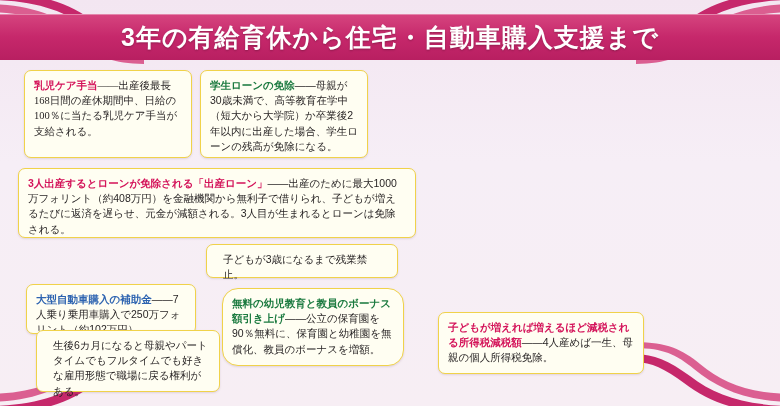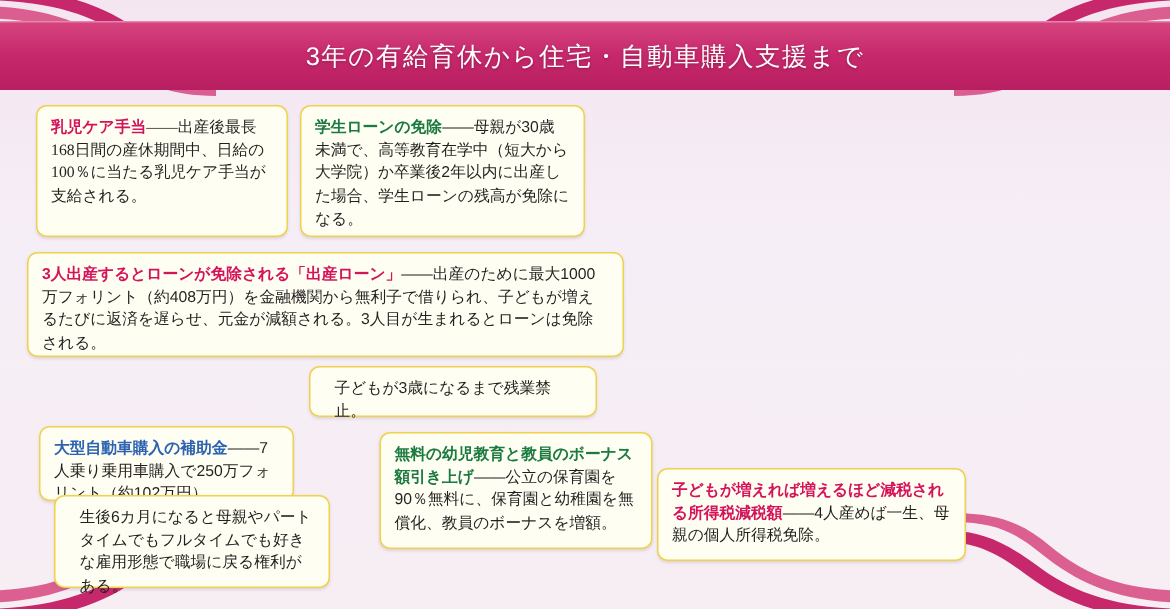--- a/index.html
+++ b/index.html
@@ -35,22 +35,22 @@
     width: 780px;
     height: 46px;
     background: linear-gradient(180deg, #d6457f 0%, #c6286b 50%, #b81f61 100%);
     display: flex;
     align-items: center;
     justify-content: center;
     box-shadow: 0 1px 0 rgba(255,255,255,0.35) inset;
   }
   #header-title {
     color: #ffffff;
-    font-size: 17px;
-    font-weight: normal;
+    font-size: 25px;
+    font-weight: bold;
     letter-spacing: 1px;
     text-shadow: 0 1px 2px rgba(0,0,0,0.25);
     white-space: nowrap;
   }
   
   .card {
     position: absolute;
     background: #fffef2;
     border: 1px solid #f0d24a;
     border-radius: 7px;
@@ -104,39 +104,39 @@
   </div>
 
   <div id="header-band">
     <div id="header-title">3年の有給育休から住宅・自動車購入支援まで</div>
   </div>
 
   <div class="card" style="left:24px; top:70px; width:168px; height:88px;font-family:Liberation Serif, serif;">
     <span class="hl hl-red">乳児ケア手当</span><span class="body-txt">——出産後最長168日間の産休期間中、日給の100％に当たる乳児ケア手当が支給される。</span>
   </div>
 
-  <div class="card" style="left:200px; top:70px; width:190px; height:88px;">
+  <div class="card" style="left:200px; top:70px; width:168px; height:88px;">
     <span class="hl hl-green">学生ローンの免除</span><span class="body-txt">——母親が30歳未満で、高等教育在学中（短大から大学院）か卒業後2年以内に出産した場合、学生ローンの残高が免除になる。</span>
   </div>
 
 
   <div class="card" style="left:18px; top:168px; width:398px; height:70px;">
     <span class="hl hl-red">3人出産するとローンが免除される「出産ローン」</span><span class="body-txt">——出産のために最大1000万フォリント（約408万円）を金融機関から無利子で借りられ、子どもが増えるたびに返済を遅らせ、元金が減額される。3人目が生まれるとローンは免除される。</span>
   </div>
 
 
   <div class="card" style="left:26px; top:244px; width:170px; height:50px;margin-top:40px;">
     <span class="hl hl-blue">大型自動車購入の補助金</span><span class="body-txt">——7人乗り乗用車購入で250万フォリント（約102万円）。</span>
   </div>
 
   <div class="card plain" style="left:206px; top:244px; width:192px; height:34px;">
     <span class="body-txt">子どもが3歳になるまで残業禁止。</span>
   </div>
 
-  <div class="card" style="left:253px; top:288px; width:182px; height:78px;">
+  <div class="card" style="left:222px; top:288px; width:182px; height:78px;border-radius:16px;">
     <span class="hl hl-green">無料の幼児教育と教員のボーナス額引き上げ</span><span class="body-txt">——公立の保育園を90％無料に、保育園と幼稚園を無償化、教員のボーナスを増額。</span>
   </div>
 
   <div class="card plain" style="left:36px; top:318px; width:184px; height:62px;margin-top:12px;">
     <span class="body-txt">生後6カ月になると母親やパートタイムでもフルタイムでも好きな雇用形態で職場に戻る権利がある。</span>
   </div>
 
   <div class="card" style="left:438px; top:312px; width:206px; height:62px;">
     <span class="hl hl-red">子どもが増えれば増えるほど減税される所得税減税額</span><span class="body-txt">——4人産めば一生、母親の個人所得税免除。</span>
   </div>

